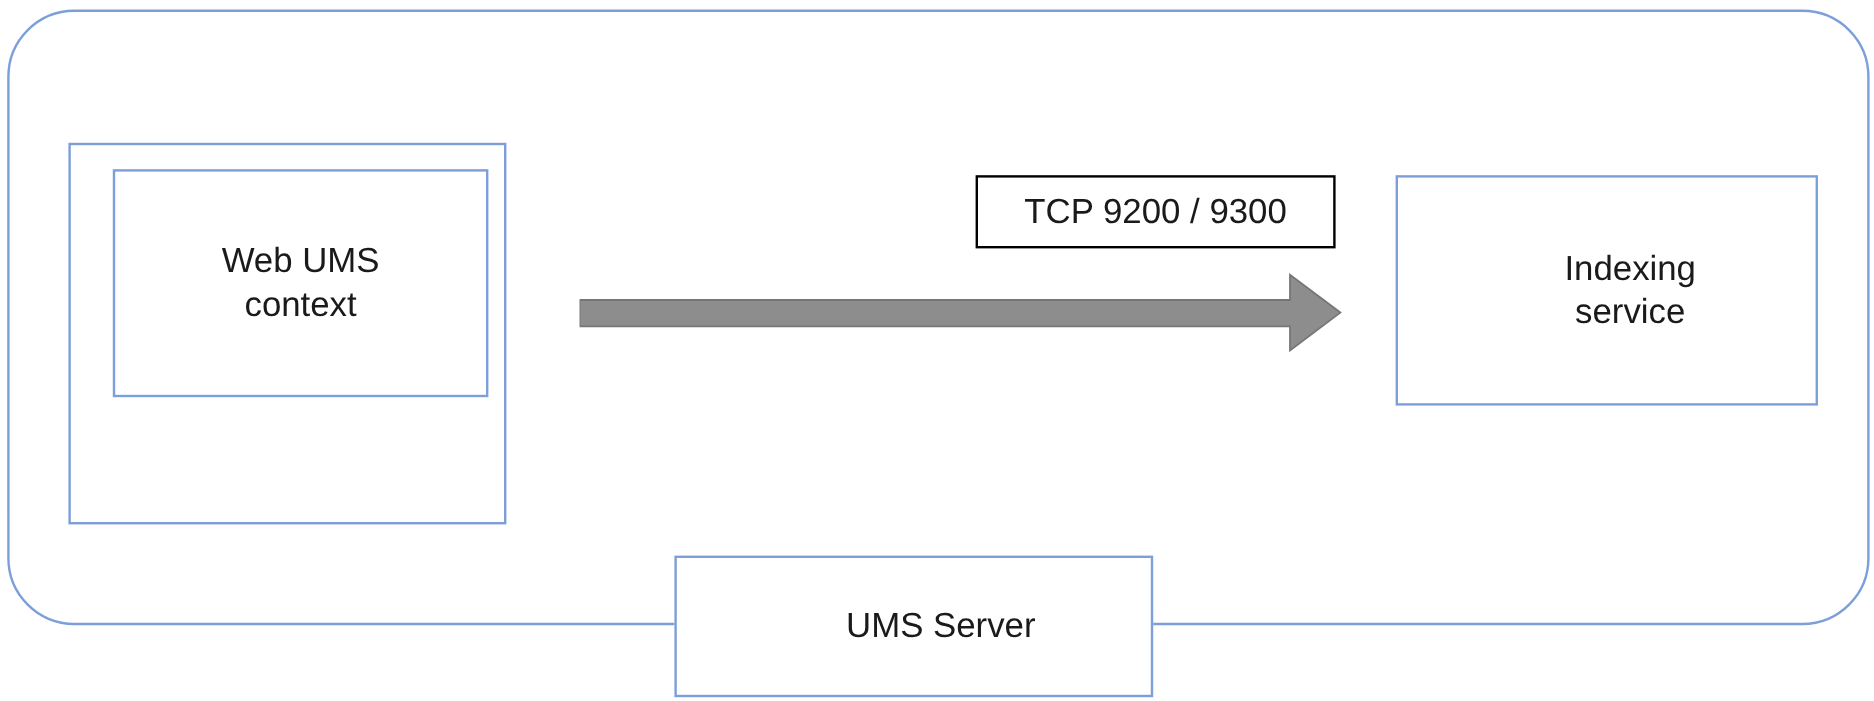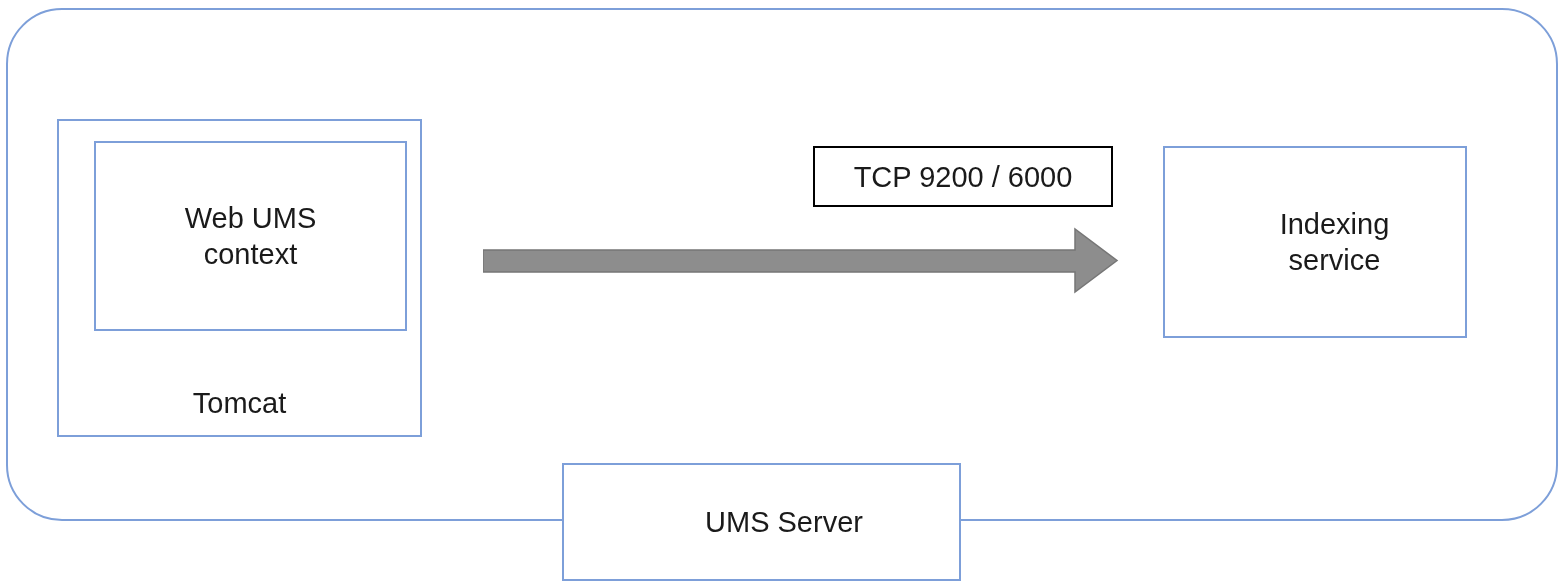--- a/index.html
+++ b/index.html
@@ -87,21 +87,21 @@
     height: 61px;
     border: 2px solid #000000;
     background: #ffffff;
     z-index: 3;
   }
 
   
   .indexing-box {
     left: 1163px;
     top: 146px;
-    width: 304px;
+    width: 352px;
     height: 192px;
     background: #ffffff;
     z-index: 2;
     padding-left: 39px;
   }
 
   
   .ums-server-box {
     left: 562px;
     top: 463px;
@@ -117,29 +117,28 @@
 
 <div class="stage">
 
   <div class="box outer-frame"></div>
 
   <div class="box tomcat-box">
     <div class="box web-ums-box center-flex">
       <span class="label">Web UMS
 context</span>
     </div>
-    <div class="label tomcat-label">Tomcat</div>
   </div>
 
   <svg class="arrow-svg" width="636" height="67" viewBox="0 0 636 67">
     <path d="M 0 23 L 592 23 L 592 2 L 634 33.5 L 592 65 L 592 45 L 0 45 Z" fill="#8d8d8d" stroke="#767676" stroke-width="1.5" stroke-linejoin="miter"></path>
   </svg>
 
   <div class="tcp-box center-flex">
-    <span class="label">TCP 9200 / 6000</span>
+    <span class="label">TCP 9200 / 9300</span>
   </div>
 
   <div class="box indexing-box center-flex">
     <span class="label">Indexing
 service</span>
   </div>
 
   <div class="box ums-server-box center-flex">
     <span class="label">UMS Server</span>
   </div>

